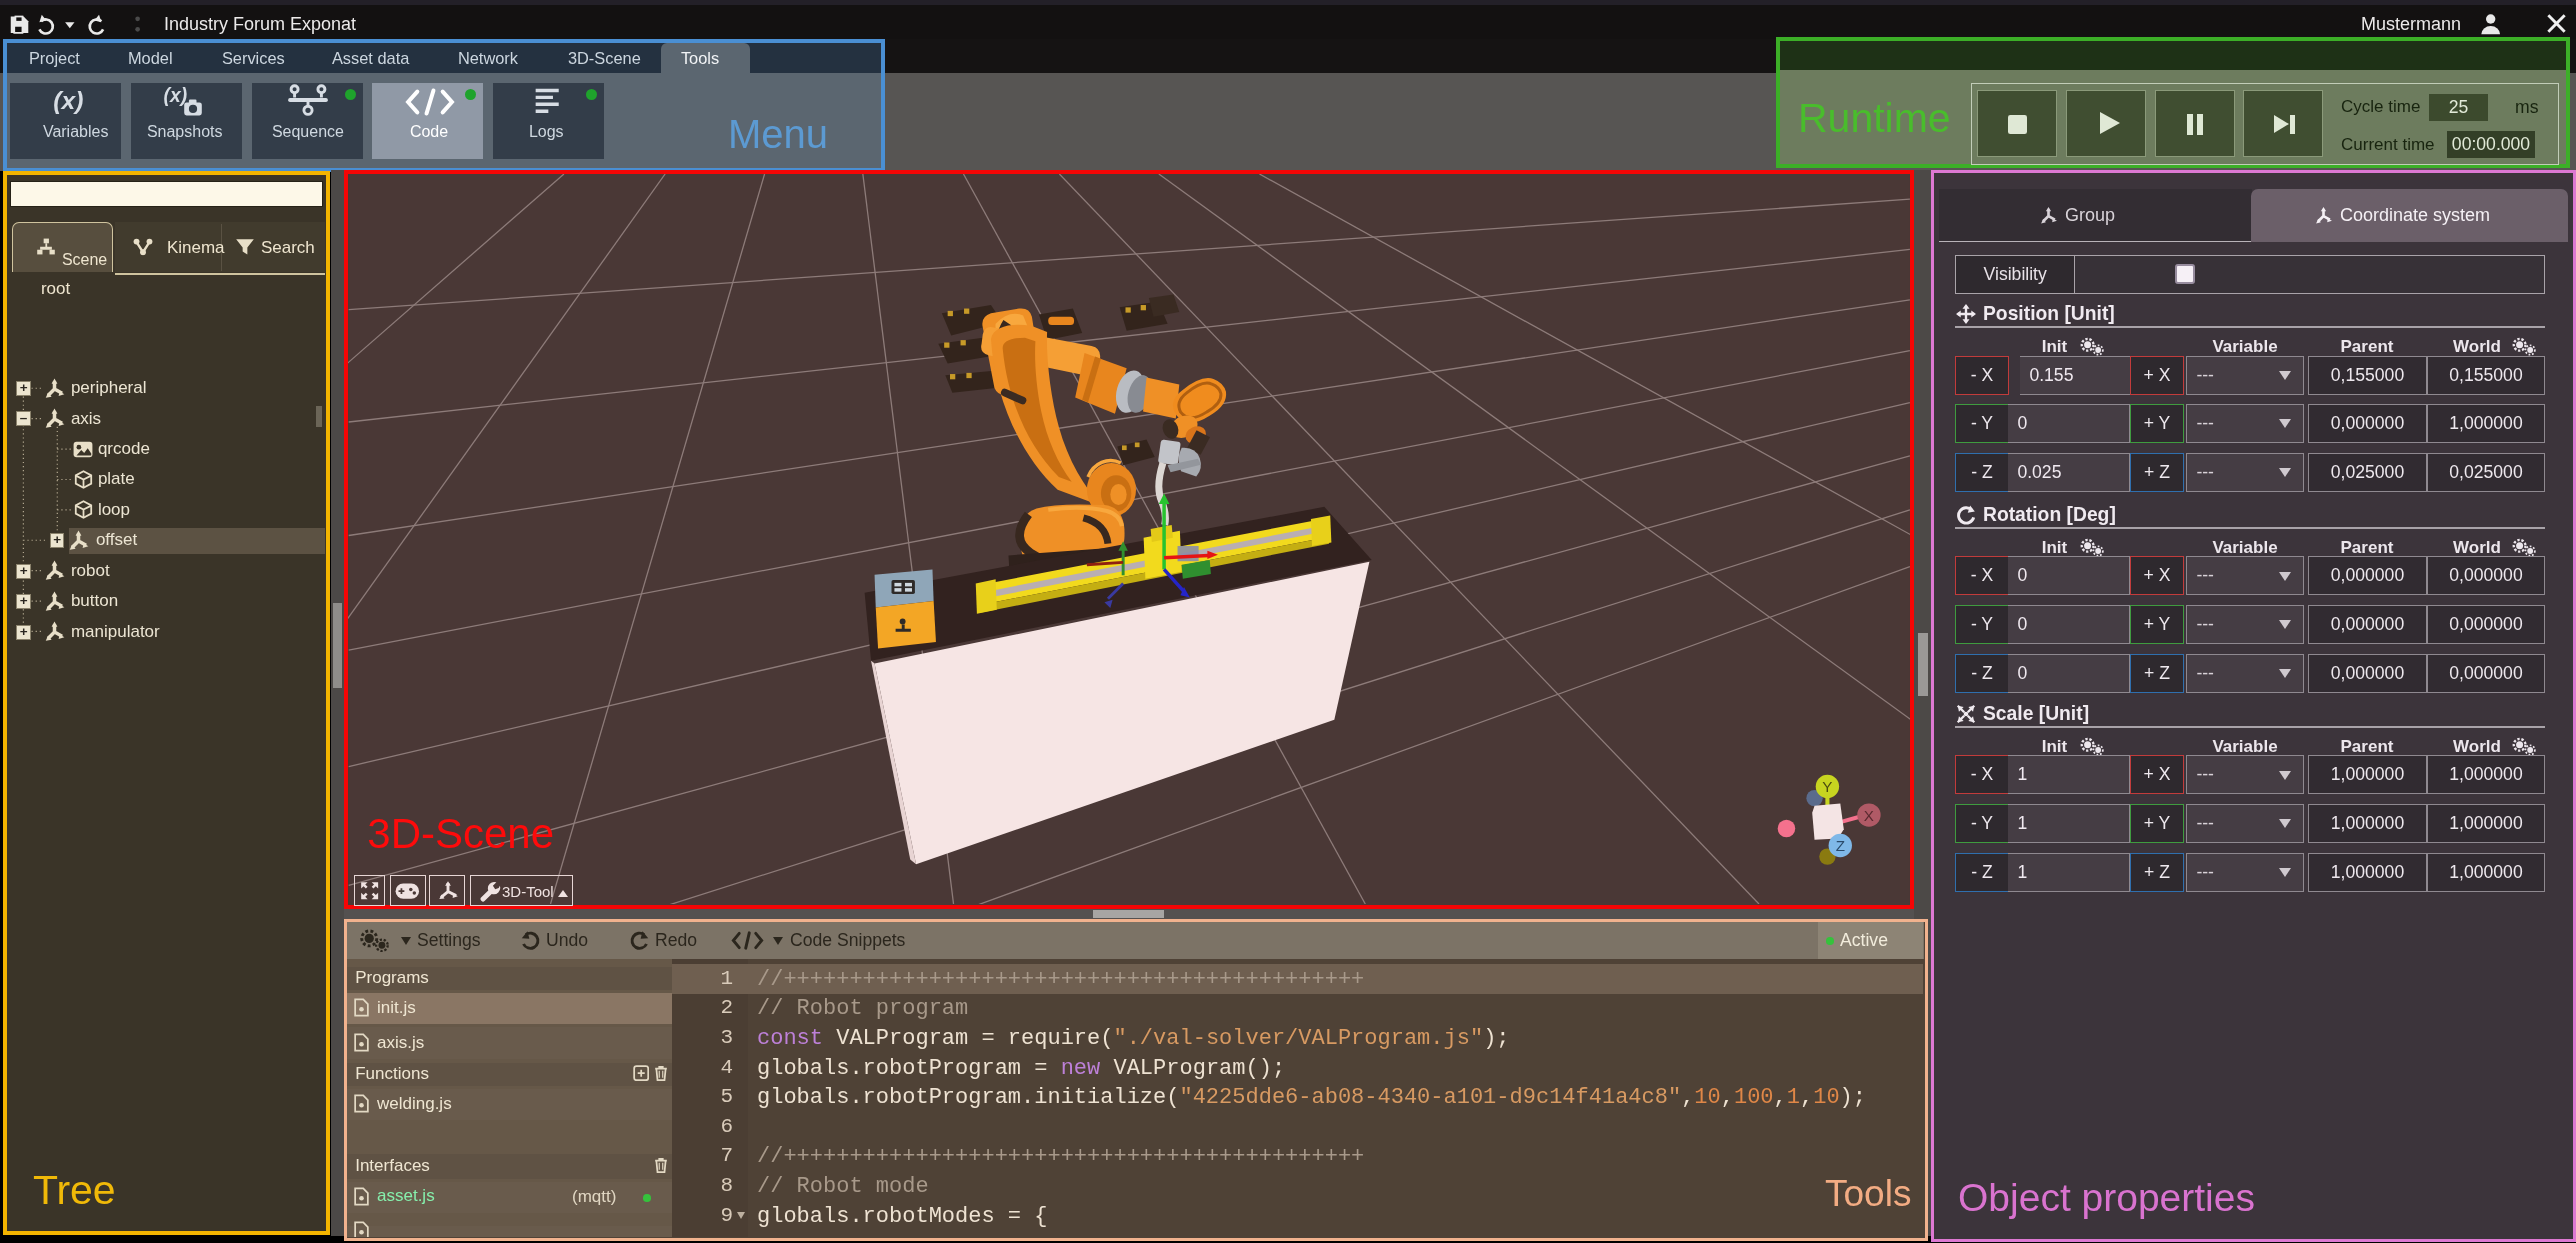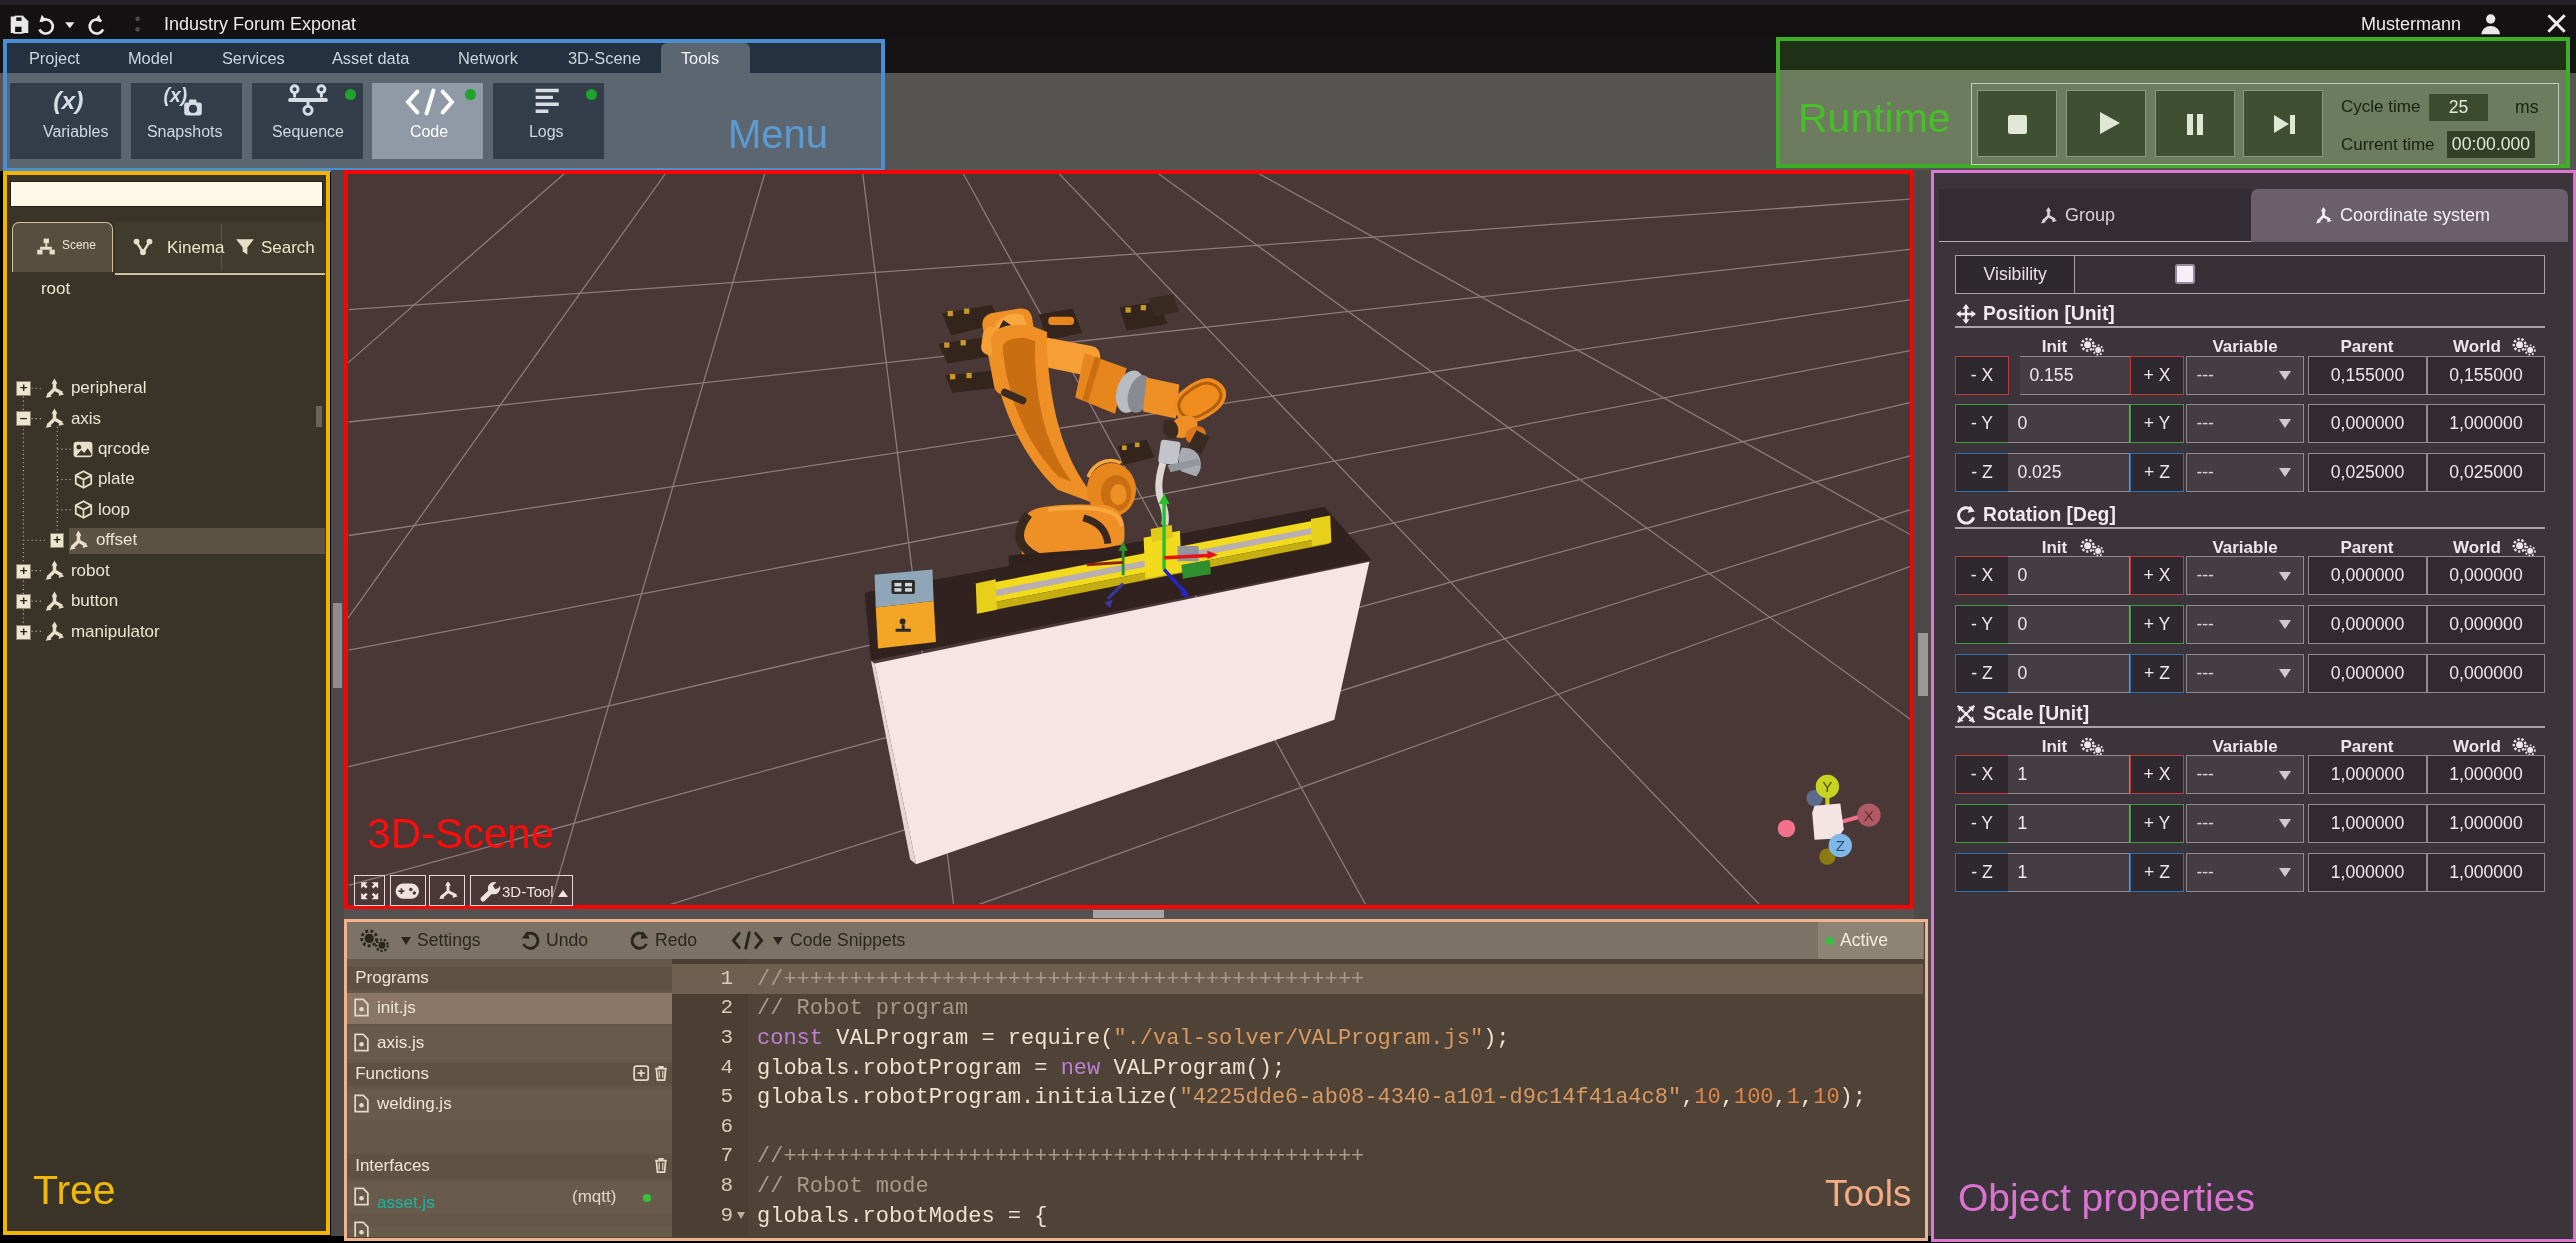--- a/index.html
+++ b/index.html
@@ -162,21 +162,21 @@
   <div class="abs bb" style="left:5.3px;top:47px;width:101px;height:50px;background:#574e3e;border:1.2px solid #cfc39e;border-bottom:none;border-radius:7px 7px 0 0;"></div>
   <div class="abs" style="left:214px;top:49px;width:1.2px;height:47px;background:#5a5243;"></div>
   <svg class="abs" style="left:29px;top:63px;" width="20" height="17.6" viewBox="0 0 34 30">
         <g fill="#e8dfc8">
           <rect x="13" y="1" width="9" height="8"></rect>
           <rect x="2" y="20" width="9" height="8"></rect>
           <rect x="23" y="20" width="9" height="8"></rect>
           <path d="M16 9 h3 v6 h8 v5 h-20 v-5 h9 z"></path>
         </g>
       </svg>
-  <div class="abs" style="left:55px;top:63px;font-size:12px;">Scene</div>
+  <div class="abs" style="left:55px;top:76px;font-size:16px;">Scene</div>
   <svg class="abs" style="left:126px;top:63px;" width="20" height="19" viewBox="0 0 34 32">
         <g fill="#e8dfc8">
           <circle cx="6" cy="6" r="5"></circle>
           <circle cx="28" cy="6" r="5"></circle>
           <circle cx="17" cy="24" r="5"></circle>
           <path d="M5 5 L17 24 L29 5" stroke="#e8dfc8" stroke-width="4" fill="none"></path>
         </g>
       </svg>
   <div class="abs" style="left:160px;top:63px;font-size:17px;">Kinema</div>
   <svg class="abs" style="left:228px;top:63px;" width="20" height="19" viewBox="0 0 34 32">
@@ -494,21 +494,21 @@
         <path d="M2 2 h14 l8 8 v20 h-22 z" fill="none" stroke="#e3d9c4" stroke-width="3"></path>
         <circle cx="13" cy="19" r="4" fill="#e3d9c4"></circle>
       </svg>
   <div class="abs" style="left:0;top:232px;width:325px;height:25px;background:#5f5244;"></div>
   <div class="abs" style="left:8.2px;top:234px;font-size:17px;color:#efe6d2;">Interfaces</div>
   <svg class="abs" style="left:307px;top:235px;" width="14" height="16.4" viewBox="0 0 24 28">
         <path d="M2 6 h20 M9 6 v-3 h6 v3 M4 6 l2 20 h12 l2 -20" fill="none" stroke="#e3d9c4" stroke-width="3"></path>
         <path d="M9 10 v12 M15 10 v12" stroke="#e3d9c4" stroke-width="2"></path>
       </svg>
   <div class="abs" style="left:0;top:260px;width:325px;height:31px;background:#695b4c;"></div>
-  <div class="abs" style="left:30px;top:271px;font-size:17px;color:#14b8a6;">asset.js</div>
+  <div class="abs" style="left:30px;top:264px;font-size:17px;color:#86efac;">asset.js</div>
   <svg class="abs" style="left:7px;top:265px;" width="15" height="19" viewBox="0 0 26 32">
         <path d="M2 2 h14 l8 8 v20 h-22 z" fill="none" stroke="#e3d9c4" stroke-width="3"></path>
         <circle cx="13" cy="19" r="4" fill="#e3d9c4"></circle>
       </svg>
   <div class="abs" style="left:225px;top:265px;font-size:17px;color:#e0d6c2;">(mqtt)</div>
   <div class="abs" style="left:296px;top:272px;width:7.6px;height:7.6px;border-radius:50%;background:#35c23c;"></div>
   <div class="abs" style="left:0;top:304px;width:325px;height:11px;background:#695b4c;"></div>
   <svg class="abs" style="left:7px;top:299px;" width="15" height="19" viewBox="0 0 26 32">
         <path d="M2 2 h14 l8 8 v20 h-22 z" fill="none" stroke="#e3d9c4" stroke-width="3"></path>
         <circle cx="13" cy="19" r="4" fill="#e3d9c4"></circle>

